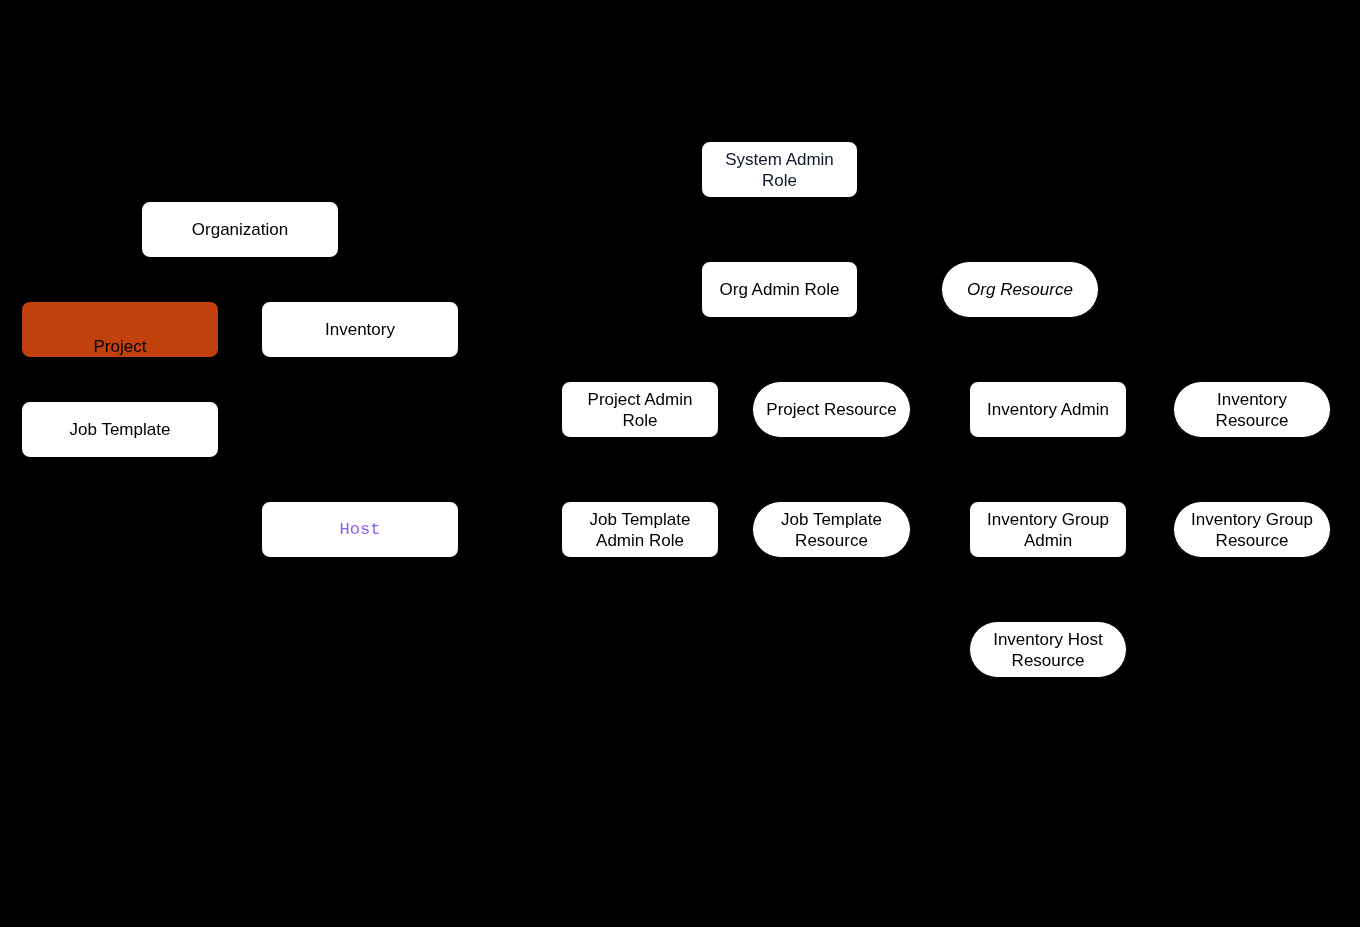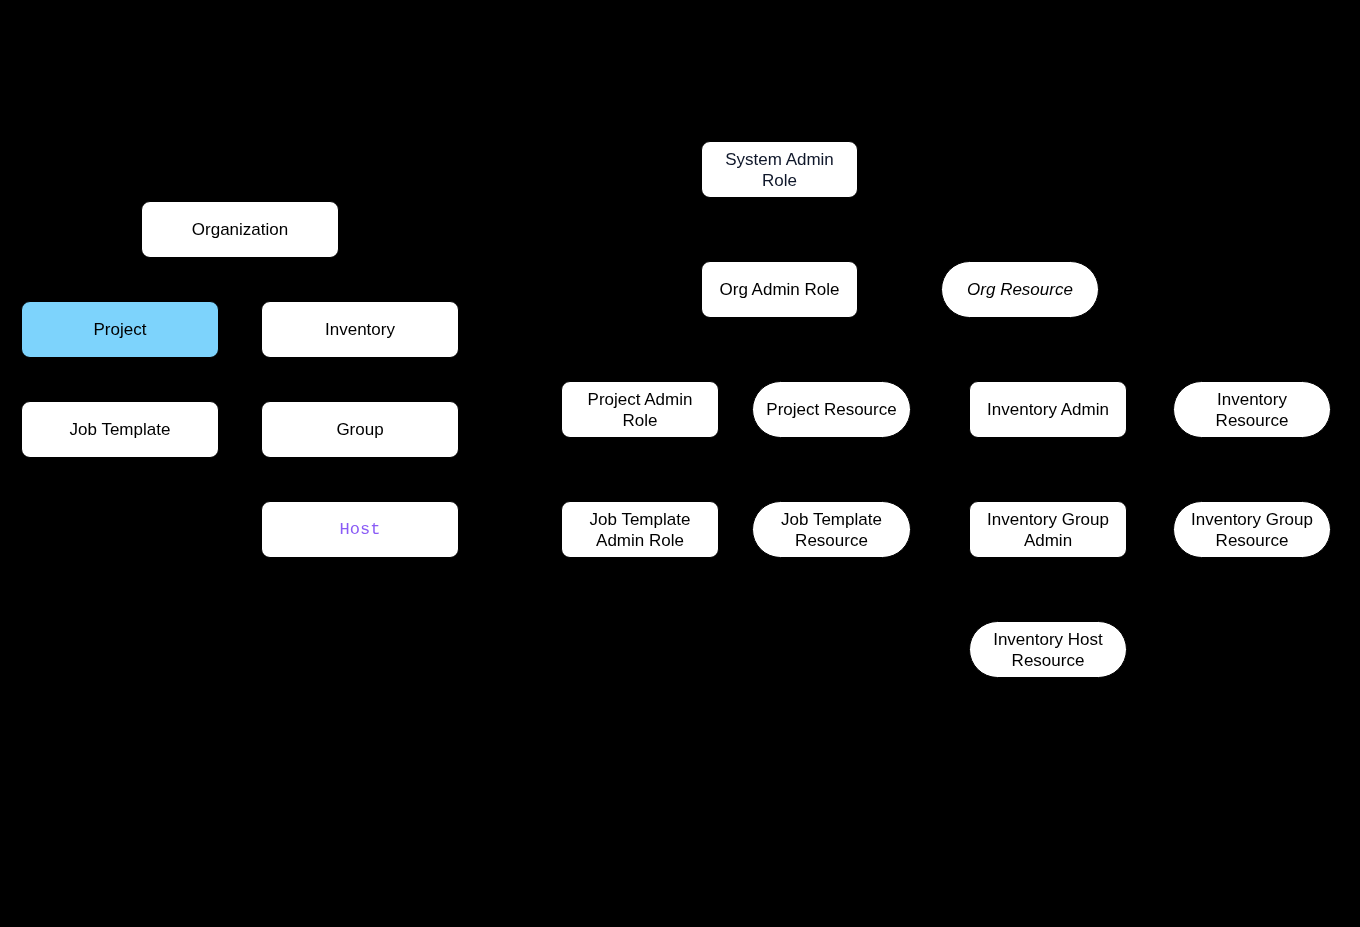--- a/index.html
+++ b/index.html
@@ -43,24 +43,23 @@
   .node .label {
     display: block;
     padding: 0 4px;
   }
 </style>
 </head>
 <body>
 
 <div id="canvas" style="background: rgb(0, 0, 0);">
     <div class="node rect" style="left: 141px; top: 201px; width: 198px; height: 57px; background: rgb(255, 255, 255); color: rgb(0, 0, 0);"><span class="label">Organization</span></div>
-    <div class="node rect" style="left: 21px; top: 301px; width: 198px; height: 57px; background: #7dd3fc; color: rgb(0, 0, 0);"><span class="label">Project</span></div>
+    <div class="node rect" style="left: 21px; top: 301px; width: 198px; height: 57px; background: #c2410c; color: rgb(0, 0, 0); align-items: flex-end;"><span class="label">Project</span></div>
     <div class="node rect" style="left: 261px; top: 301px; width: 198px; height: 57px; background: rgb(255, 255, 255); color: rgb(0, 0, 0);"><span class="label">Inventory</span></div>
     <div class="node rect" style="left: 21px; top: 401px; width: 198px; height: 57px; background: rgb(255, 255, 255); color: rgb(0, 0, 0);"><span class="label">Job Template</span></div>
-    <div class="node rect" style="left: 261px; top: 401px; width: 198px; height: 57px; background: rgb(255, 255, 255); color: rgb(0, 0, 0);"><span class="label">Group</span></div>
     <div class="node rect" style="left: 261px; top: 501px; width: 198px; height: 57px; background: rgb(255, 255, 255); color: #8b5cf6; font-family: Liberation Mono, monospace;"><span class="label">Host</span></div>
     <div class="node rect" style="left: 701px; top: 141px; width: 157px; height: 57px; background: rgb(255, 255, 255); color: #0f172a;"><span class="label">System Admin
 Role</span></div>
     <div class="node rect" style="left: 701px; top: 261px; width: 157px; height: 57px; background: rgb(255, 255, 255); color: rgb(0, 0, 0);"><span class="label">Org Admin Role</span></div>
     <div class="node pill" style="left: 941px; top: 261px; width: 158px; height: 57px; background: rgb(255, 255, 255); color: rgb(0, 0, 0); font-style: italic;"><span class="label">Org Resource</span></div>
     <div class="node rect" style="left: 561px; top: 381px; width: 158px; height: 57px; background: rgb(255, 255, 255); color: rgb(0, 0, 0);"><span class="label">Project Admin
 Role</span></div>
     <div class="node pill" style="left: 752px; top: 381px; width: 159px; height: 57px; background: rgb(255, 255, 255); color: rgb(0, 0, 0);"><span class="label">Project Resource</span></div>
     <div class="node rect" style="left: 969px; top: 381px; width: 158px; height: 57px; background: rgb(255, 255, 255); color: rgb(0, 0, 0);"><span class="label">Inventory Admin</span></div>
     <div class="node pill" style="left: 1173px; top: 381px; width: 158px; height: 57px; background: rgb(255, 255, 255); color: rgb(0, 0, 0);"><span class="label">Inventory

